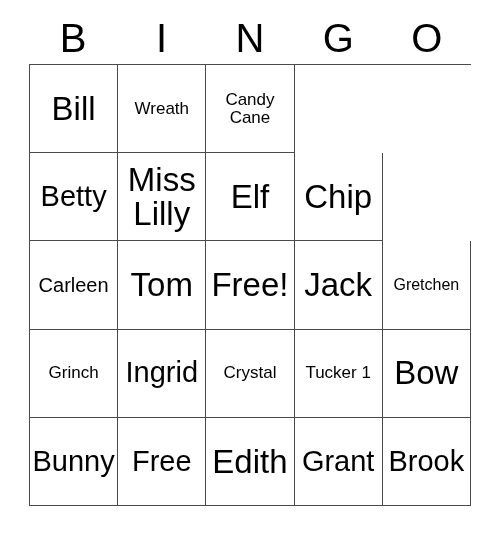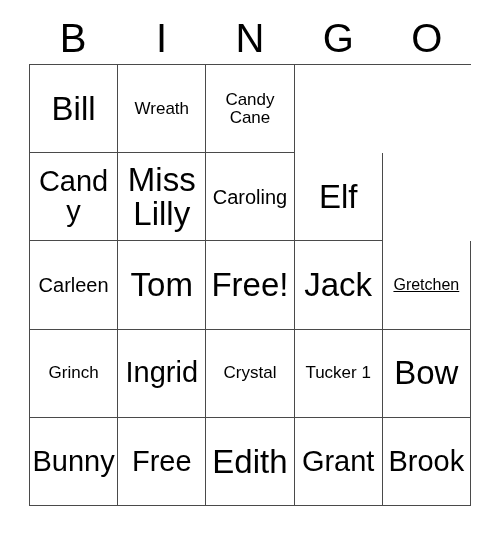--- a/index.html
+++ b/index.html
@@ -65,21 +65,21 @@
     display: block;
     width: 100%;
     line-height: 1.02;
     color: #000000;
     word-wrap: break-word;
   }
   .fs-xl  { font-size: 33px; }
   .fs-lg  { font-size: 29px; }
   .fs-md  { font-size: 17px; }
   .fs-sm  { font-size: 20px; }
-  .fs-xs  { font-size: 16px; text-decoration: underline; }
+  .fs-xs  { font-size: 16px; }
 </style>
 </head>
 <body>
 
 <div class="card">
 
   <div class="header-row">
     <div class="header-cell">B</div>
     <div class="header-cell">I</div>
     <div class="header-cell">N</div>
@@ -96,30 +96,30 @@
       <div class="cell">
           <span class="fs-md">Wreath</span>
         </div>
       <div class="cell">
           <span class="fs-md">Candy Cane</span>
         </div>
     </div>
 
     <div class="grid-row">
       <div class="cell">
-          <span class="fs-lg">Candy</span>
+          <span class="fs-lg">Betty</span>
         </div>
       <div class="cell">
           <span class="fs-xl">Miss Lilly</span>
         </div>
       <div class="cell">
-          <span class="fs-sm">Caroling</span>
+          <span class="fs-xl">Elf</span>
         </div>
       <div class="cell">
-          <span class="fs-xl">Elf</span>
+          <span class="fs-xl">Chip</span>
         </div>
     </div>
 
     <div class="grid-row">
       <div class="cell">
           <span class="fs-sm">Carleen</span>
         </div>
       <div class="cell">
           <span class="fs-xl">Tom</span>
         </div>

